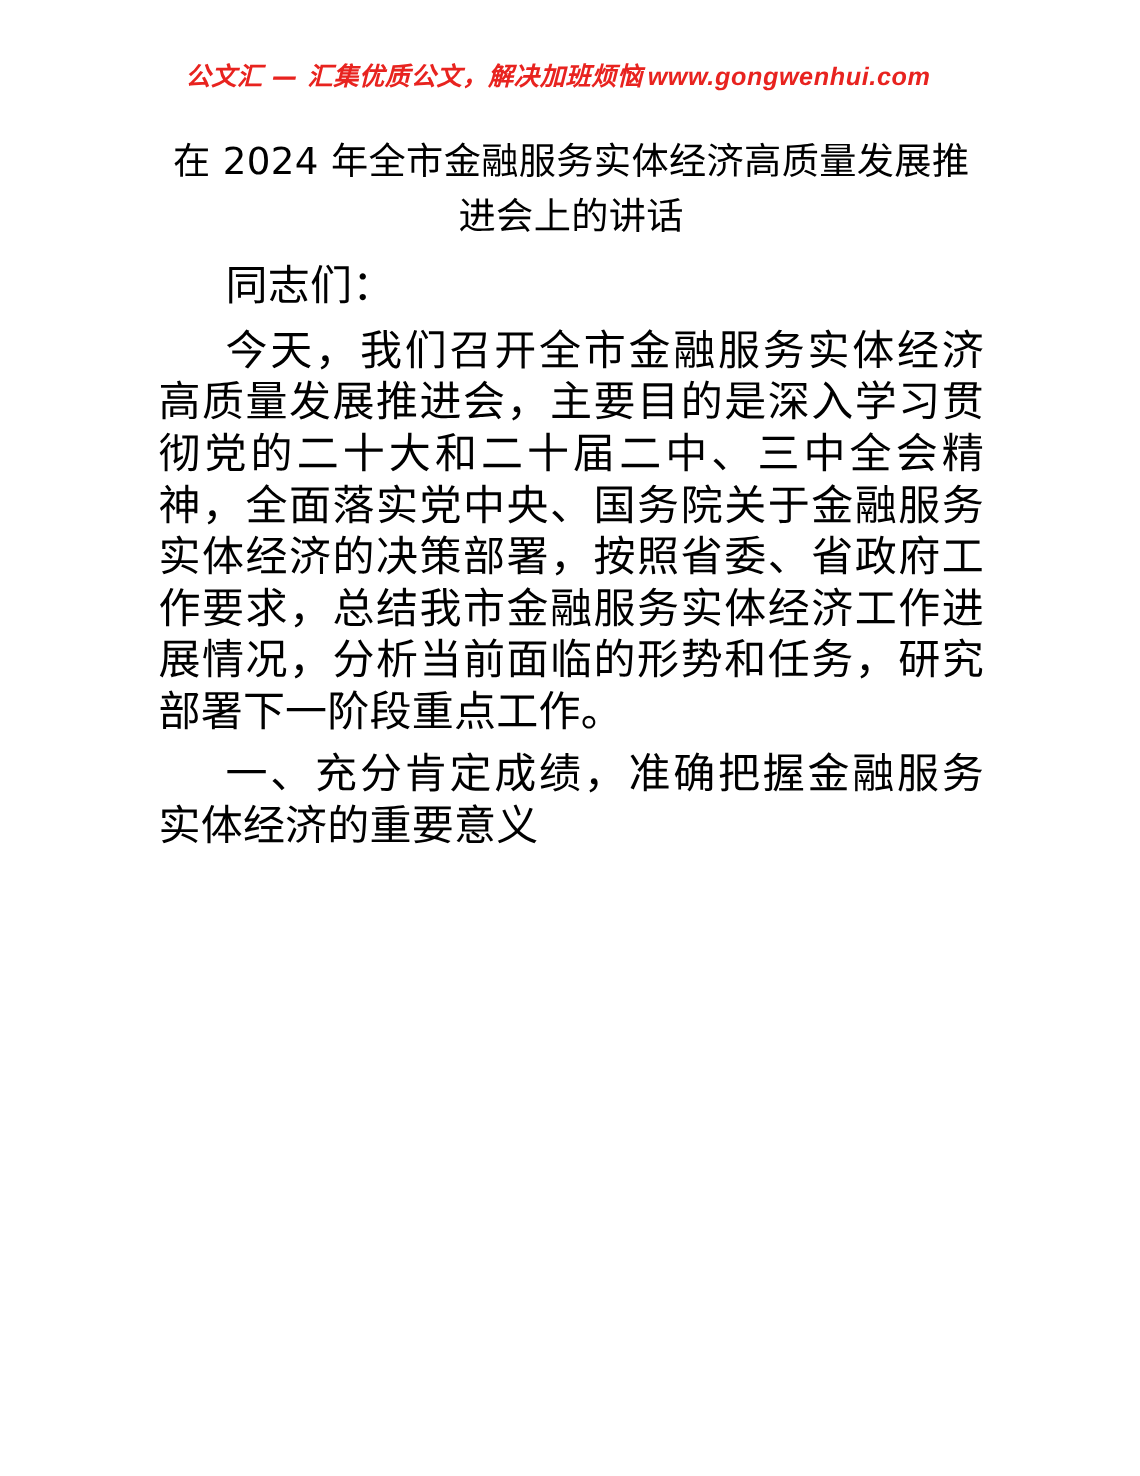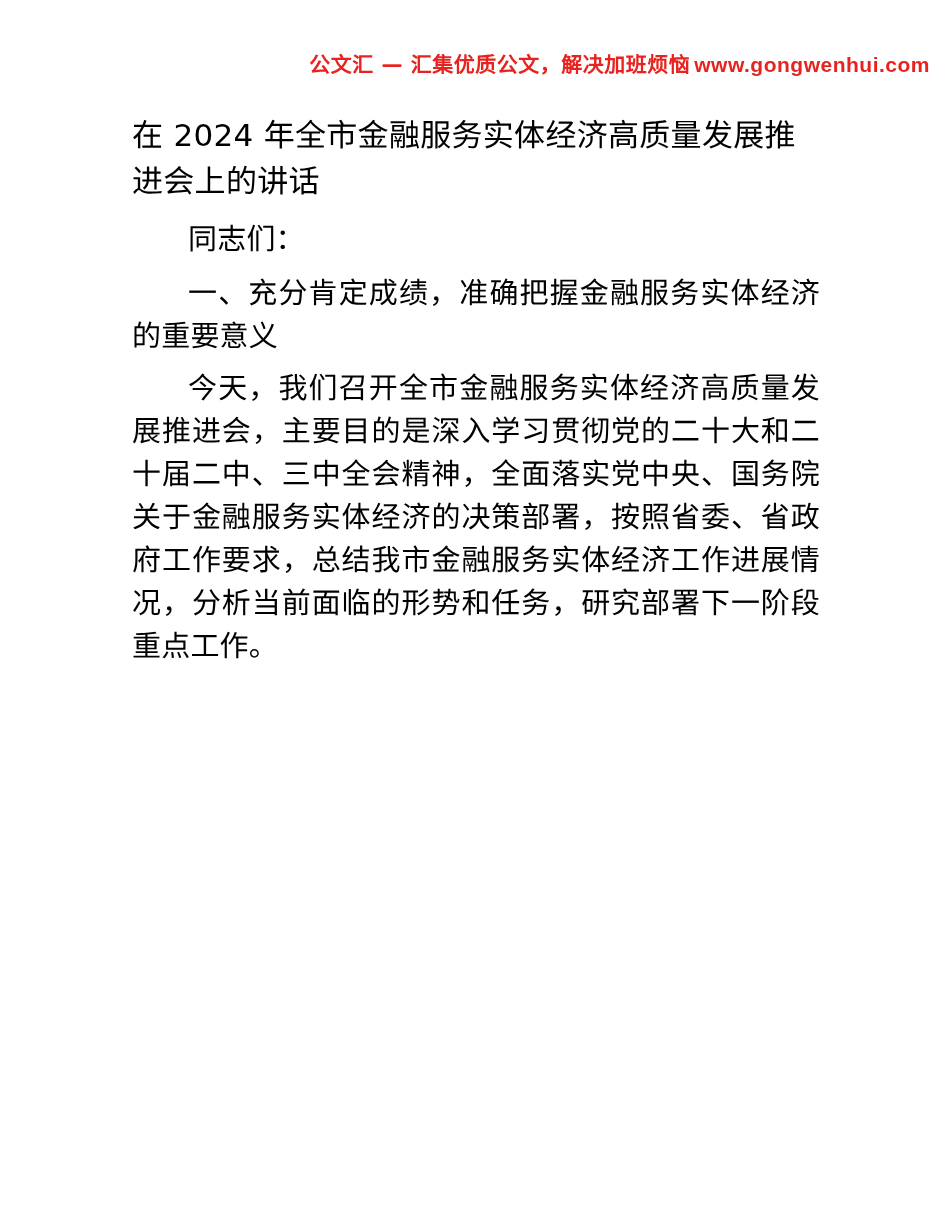--- a/index.html
+++ b/index.html
@@ -20,26 +20,27 @@
     overflow: hidden;
     box-sizing: border-box;
   }
 
   
   .site-banner {
     position: absolute;
     top: 52px;
     left: 0;
     width: 930px;
-    text-align: right;
+    text-align: center;
     font-size: 21px;
     font-weight: bold;
     letter-spacing: 0.5px;
     line-height: 1.2;
     white-space: nowrap;
+    font-style: italic;
   }
   .site-banner .bn-cn {
     font-family: "DejaVu Sans", "Liberation Sans", sans-serif;
   }
   .site-banner .bn-url {
     font-family: "Liberation Sans", sans-serif;
     font-weight: bold;
     padding-left: 4px;
   }
 
@@ -48,30 +49,30 @@
     position: absolute;
     top: 112px;
     left: 132px;
     width: 688px;
   }
 
   .doc-title {
     font-family: "DejaVu Sans", "Liberation Sans", sans-serif;
     font-size: 31px;
     line-height: 46px;
-    text-align: left;
+    text-align: center;
     color: #000000;
     margin: 0 0 14px 0;
     letter-spacing: 0.3px;
     font-weight: normal;
   }
 
   p.para {
     font-family: "DejaVu Sans", "Liberation Sans", sans-serif;
-    font-size: 29px;
+    font-size: 35px;
     line-height: 43px;
     color: #000000;
     margin: 0 0 9px 0;
     text-align: justify;
     text-justify: inter-ideograph;
     letter-spacing: 0.2px;
     word-break: break-all;
   }
   p.para.indent {
     text-indent: 56px;
@@ -92,20 +93,20 @@
   <div class="site-banner" style="color: rgb(232, 35, 31);">
     <span class="bn-cn">公文汇 — 汇集优质公文，解决加班烦恼</span><span class="bn-url">www.gongwenhui.com</span>
   </div>
 
   <div class="doc">
 
     <h1 class="doc-title">在 2024 年全市金融服务实体经济高质量发展推进会上的讲话</h1>
 
     <p class="para salutation">同志们：</p>
 
+    <p class="para indent">今天，我们召开全市金融服务实体经济高质量发展推进会，主要目的是深入学习贯彻党的二十大和二十届二中、三中全会精神，全面落实党中央、国务院关于金融服务实体经济的决策部署，按照省委、省政府工作要求，总结我市金融服务实体经济工作进展情况，分析当前面临的形势和任务，研究部署下一阶段重点工作。</p>
+
     <p class="para heading">一、充分肯定成绩，准确把握金融服务实体经济的重要意义</p>
-
-    <p class="para indent">今天，我们召开全市金融服务实体经济高质量发展推进会，主要目的是深入学习贯彻党的二十大和二十届二中、三中全会精神，全面落实党中央、国务院关于金融服务实体经济的决策部署，按照省委、省政府工作要求，总结我市金融服务实体经济工作进展情况，分析当前面临的形势和任务，研究部署下一阶段重点工作。</p>
 
 
 
   </div>
 </div>
 
 </body></html>

